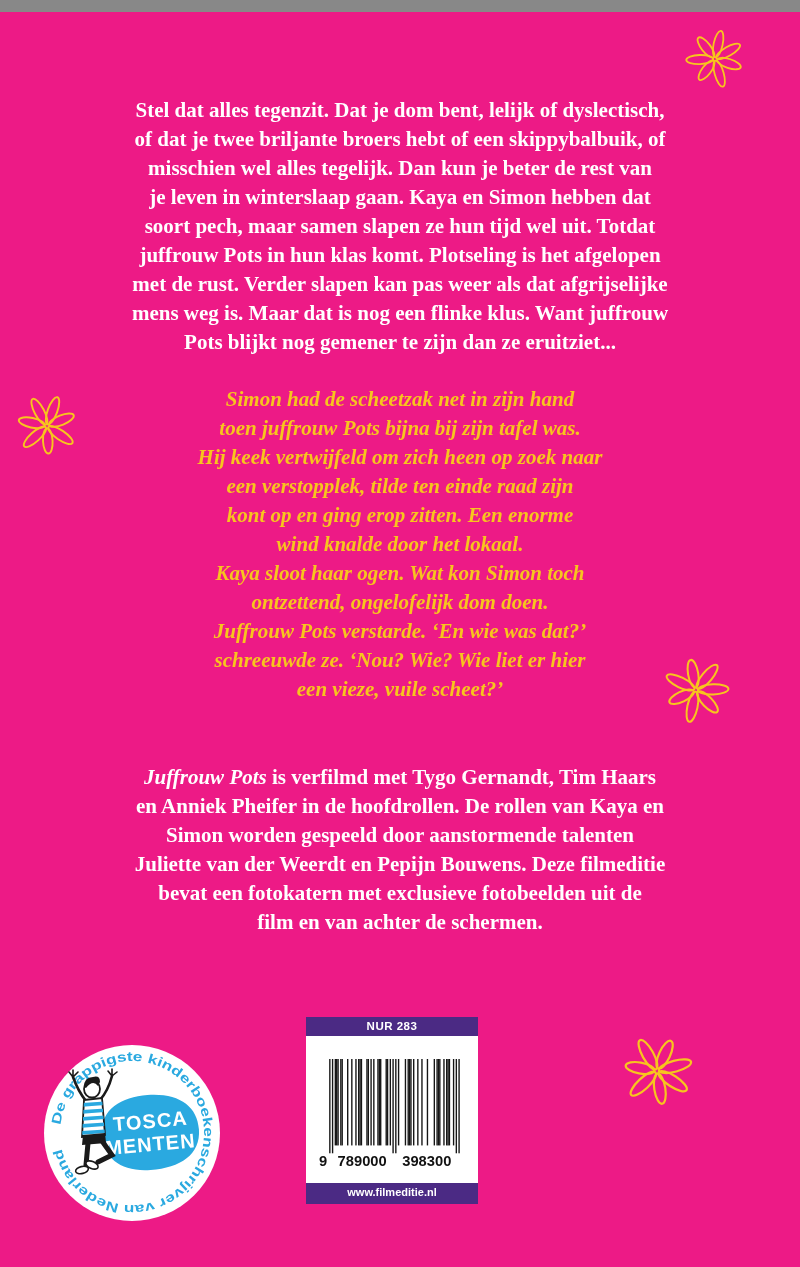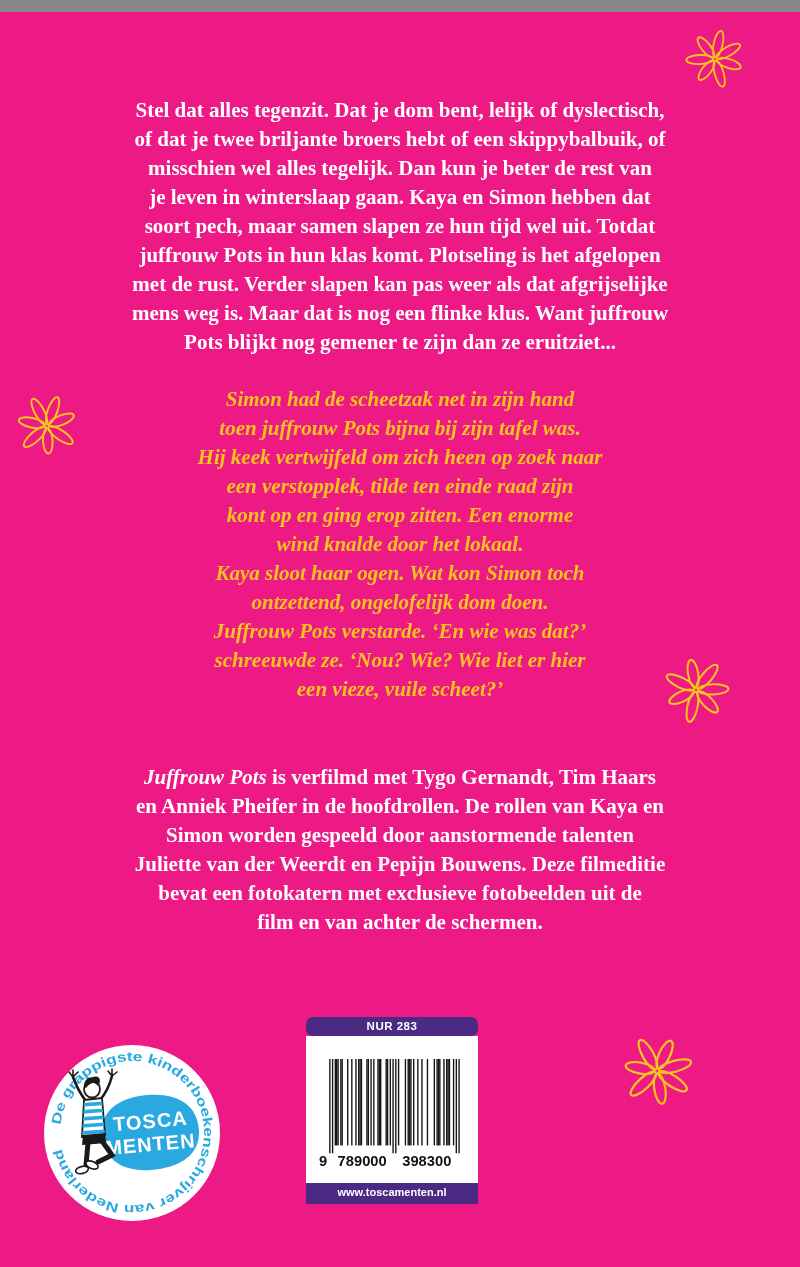--- a/index.html
+++ b/index.html
@@ -49,21 +49,21 @@
   .barcode-block{
     position:absolute;
     left:306px;top:1005px;width:172px;
     font-family:"Liberation Sans",sans-serif;
   }
   .nur-bar{
     background:var(--purple);
     color:#fff;
     font-size:11.5px;font-weight:bold;letter-spacing:.5px;
     text-align:center;
-    height:19px;line-height:19px;border-radius:7px;
+    height:19px;line-height:19px;
   }
   .barcode-white{
     background:#fff;
     height:147px;
     display:flex;align-items:flex-start;justify-content:center;
     padding-top:0;
   }
   .barcode-white svg{margin-top:23px;display:block;}
   .url-bar{
     background:var(--purple);
@@ -208,21 +208,21 @@
           <rect x="133.80" y="0" width="1.4" height="88" fill="#151515"></rect>
           <rect x="138.00" y="0" width="1.4" height="88" fill="#151515"></rect>
           <rect x="140.80" y="0" width="1.4" height="96" fill="#151515"></rect>
           <rect x="143.60" y="0" width="1.4" height="96" fill="#151515"></rect>
           <text x="10" y="109" class="barcode-digits" font-size="15" text-anchor="end">9</text>
           <text x="45.599999999999994" y="109" class="barcode-digits" font-size="15" text-anchor="middle">789000</text>
           <text x="111.39999999999999" y="109" class="barcode-digits" font-size="15" text-anchor="middle">398300</text>
         </svg>
     </div>
     <div class="url-bar">
-      <div>www.toscamenten.nl</div>
+      <div>www.filmeditie.nl</div>
     </div>
   </div>
 
   <svg class="logo" viewBox="0 0 180 180">
     <circle cx="90" cy="90" r="88" fill="#ffffff"></circle>
     <defs>
       <path id="ring" d="M18,90 a72,72 0 1,1 144,0 a72,72 0 1,1 -144,0" fill="none"></path>
       <clipPath id="torso-clip">
           <path d="M42,57 L60,55 L63,92 L40,94 Z"></path>
         </clipPath>

